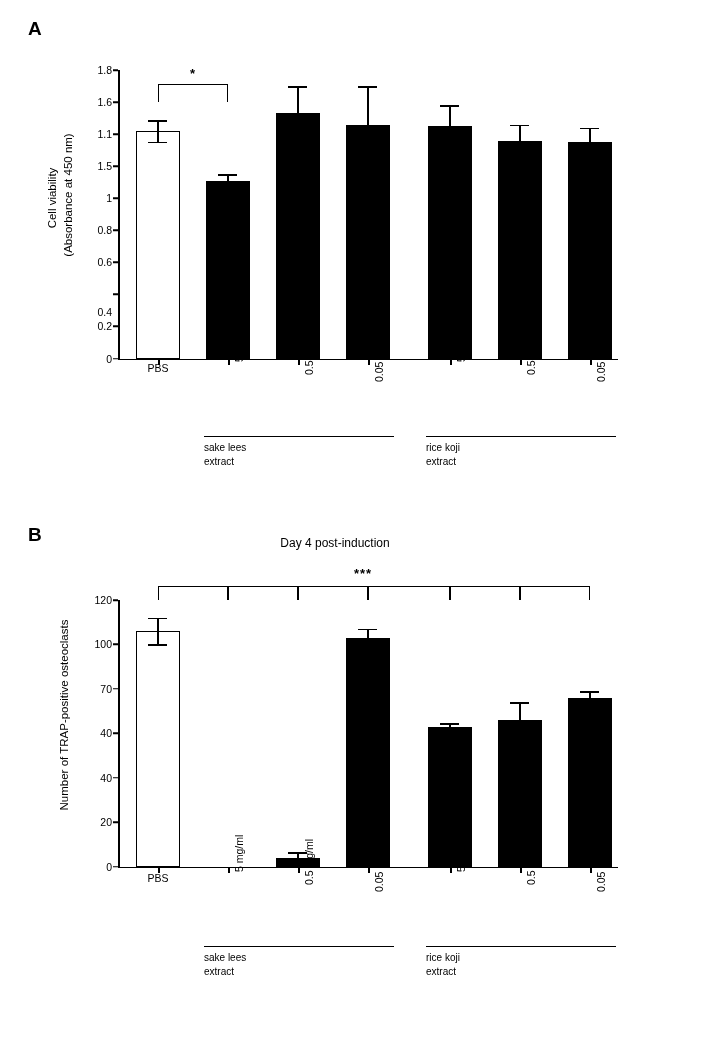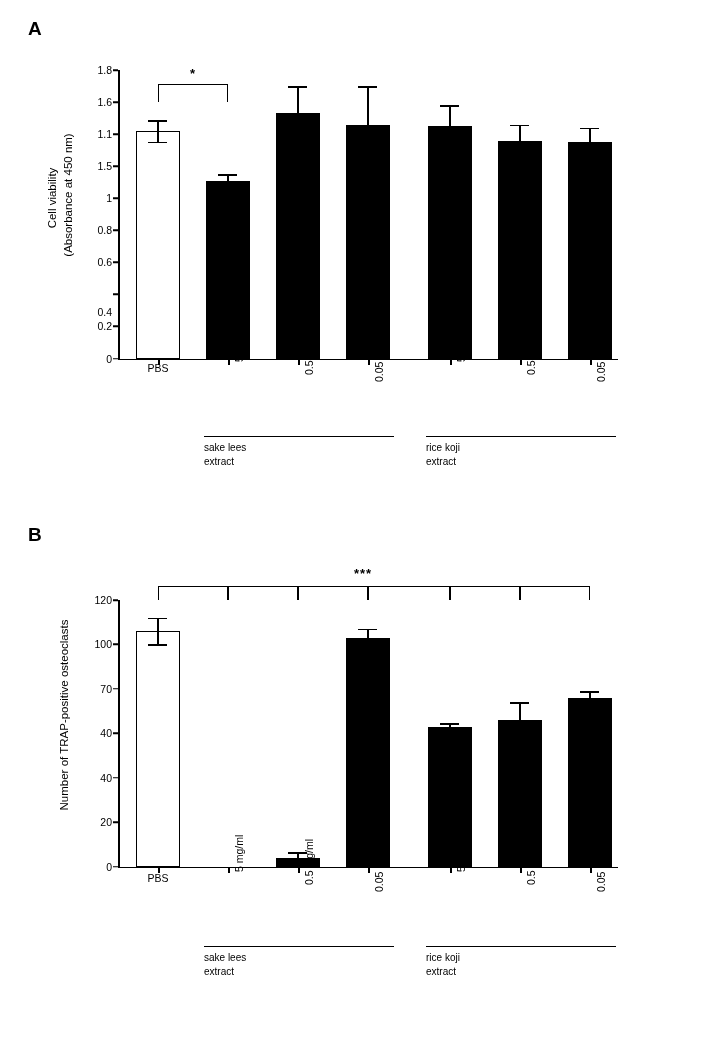--- a/index.html
+++ b/index.html
@@ -249,20 +249,21 @@
 
   <div class="group-line" style="left:426px; top:436px; width:190px;"></div>
   <div class="group-label" style="left:426px; top:441px; width:190px;">rice koji</div>
   <div class="group-label" style="left:426px; top:455px; width:190px;">extract</div>
 </div>
 
 <div class="panel" id="panel-b">
 
   <div class="panel-letter" style="left:28px; top:14px;">B</div>
 
+  <div class="chart-title" style="left:170px; top:26px; width:330px;">Day 4 post-induction</div>
 
   <div class="ylabel" style="left:58px; top:345px; width:280px;">Number of TRAP-positive osteoclasts</div>
 
   <div class="plot" id="plot-b" style="left:118px; top:90px; width:500px; height:268px;">
     <div class="axis-line-y"></div>
     <div class="axis-line-x"></div>
 
     <div class="ytick-mark" style="top:266.5px"></div>
     <div class="ytick" style="top:266.5px">0</div>
     <div class="ytick-mark" style="top:222.1px"></div>

